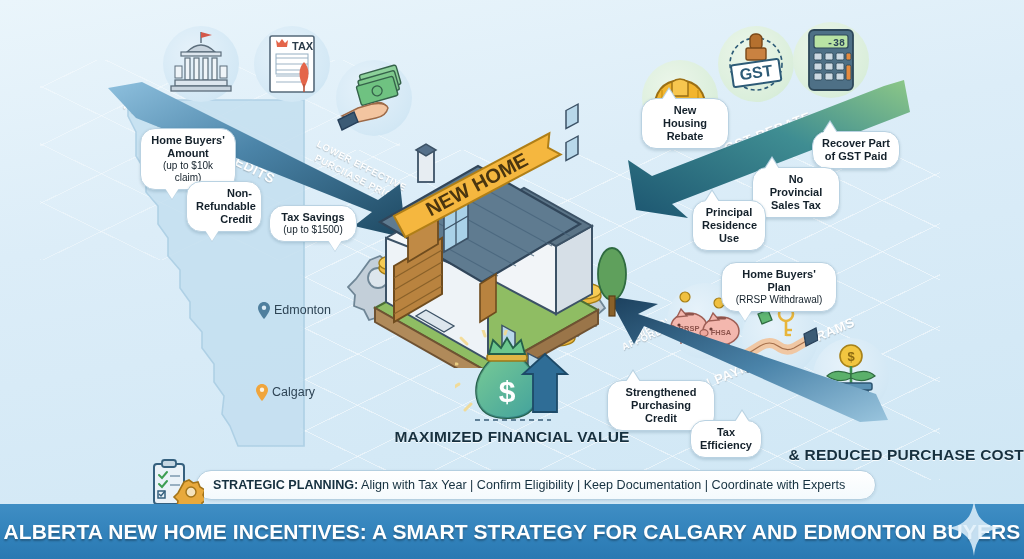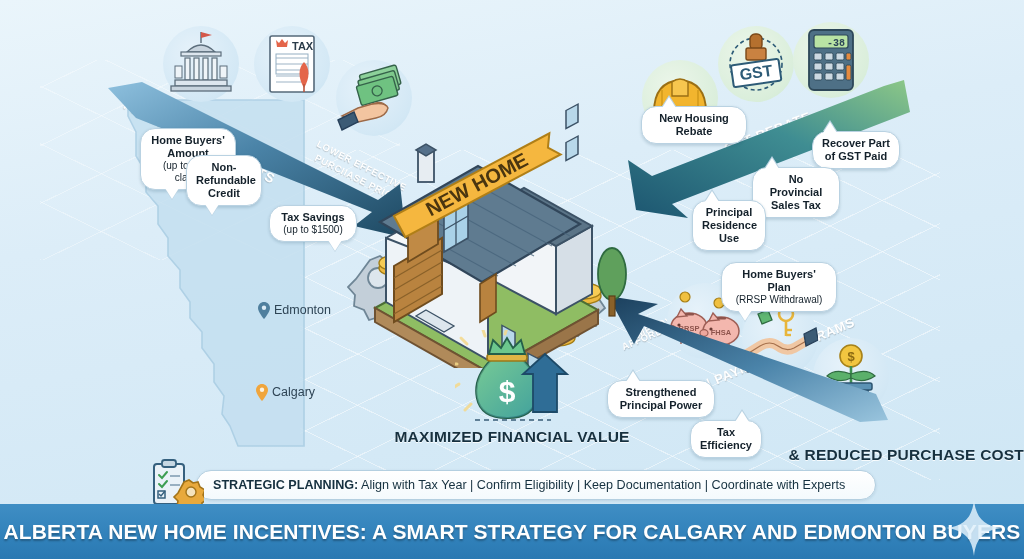--- a/index.html
+++ b/index.html
@@ -481,34 +481,34 @@
   <div class="center-title" style="top:428px;">MAXIMIZED FINANCIAL VALUE</div>
   <div class="center-title" style="top:446px;text-align:right;">&amp; REDUCED PURCHASE COST</div>
 
   <div class="callout" style="left:140px; top:128px; width:96px;">
     <span>Home Buyers'</span><br>
     <span>Amount</span>
     <span class="sub">(up to $10k claim)</span>
     <span class="tail tail-down" style="left:24px;"></span>
   </div>
 
-  <div class="callout" style="left:186px; top:155px; width:76px;">
+  <div class="callout" style="left:186px; top:181px; width:76px;text-align:right;">
     <span>Non-</span><br>
     <span>Refundable</span><br>
     <span>Credit</span>
     <span class="tail tail-down" style="left:18px;"></span>
   </div>
 
   <div class="callout" style="left:269px; top:205px; width:88px;">
     <span>Tax Savings</span>
     <span class="sub">(up to $1500)</span>
     <span class="tail tail-down" style="left:58px;"></span>
   </div>
 
-  <div class="callout" style="left:641px; top:106px; width:106px;">
+  <div class="callout" style="left:641px; top:98px; width:88px;">
     <span>New Housing</span><br>
     <span>Rebate</span>
     <span class="tail tail-up" style="left:20px;"></span>
   </div>
 
   <div class="callout" style="left:812px; top:131px; width:88px;">
     <span>Recover Part</span><br>
     <span>of GST Paid</span>
     <span class="tail tail-up" style="left:10px;"></span>
   </div>
@@ -527,21 +527,21 @@
 
   <div class="callout" style="left:721px; top:262px; width:116px;">
     <span>Home Buyers' Plan</span>
     <span class="sub">(RRSP Withdrawal)</span>
     <span class="tail tail-down" style="left:16px;"></span>
   </div>
 
 
   <div class="callout" style="left:607px; top:380px; width:108px;">
     <span>Strengthened</span><br>
-    <span>Principal Power</span>
+    <span>Purchasing Credit</span>
     <span class="tail tail-up" style="left:18px;"></span>
   </div>
 
   <div class="callout" style="left:690px; top:420px; width:72px;">
     <span>Tax</span><br>
     <span>Efficiency</span>
     <span class="tail tail-up" style="left:44px;"></span>
   </div>
 
   <svg style="position:absolute; left:148px; top:458px; width:56px; height:50px; z-index:30;" viewBox="0 0 56 50">

